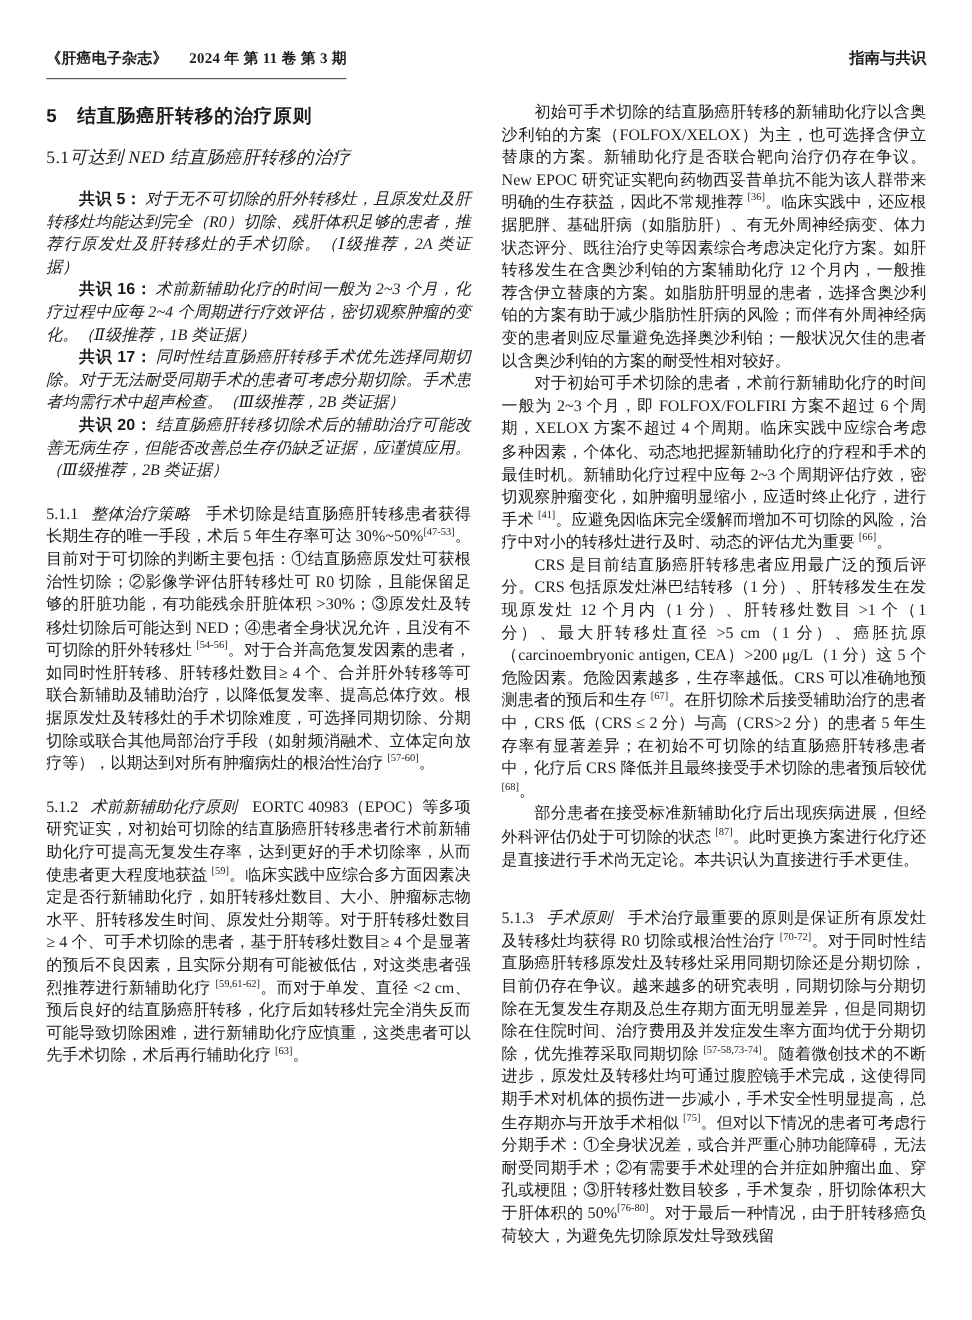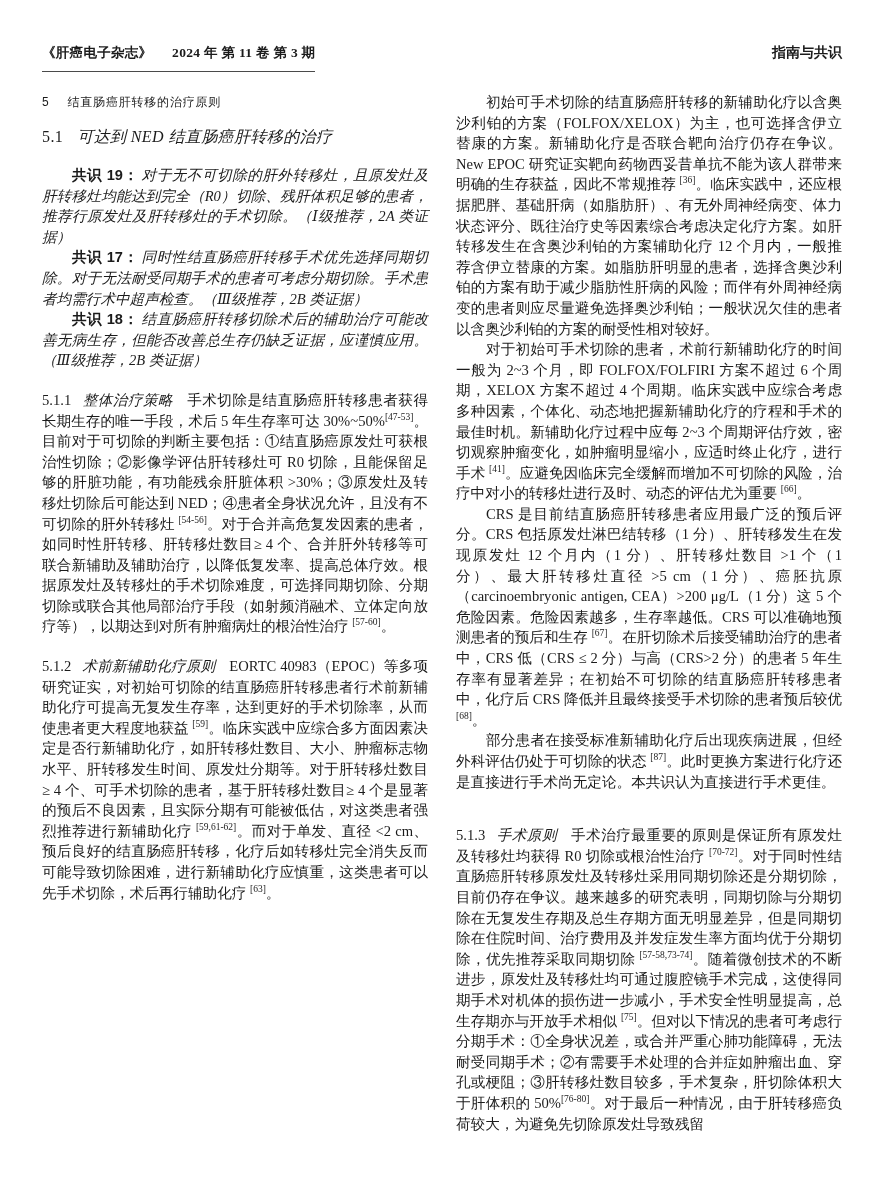--- a/index.html
+++ b/index.html
@@ -19,26 +19,26 @@
   }
   .journal-issue { margin-left:16px; }
   .header-right {
     font-family:"Liberation Sans","DejaVu Sans",sans-serif;
     font-size:14px; font-weight:700;margin-left:20px;
   }
   .columns { display:flex; gap:28px; align-items:flex-start; }
   .col { width:386px; flex:0 0 386px; }
   .sec-title {
     font-family:"Liberation Sans","DejaVu Sans",sans-serif;
-    font-size:12px; font-weight:400; letter-spacing:0.8px;
+    font-size:17px; font-weight:700; letter-spacing:0.8px;
     margin:2px 0 16px;
   }
   .sec-title .num { margin-right:18px; }
   .subsec-title { font-size:16px; font-weight:400; letter-spacing:0.4px; margin:0 0 17px; }
-  .subsec-title .num { margin-right:14px; font-style:normal; }
+  .subsec-title .num { margin-right:0; font-style:normal; }
   .par { font-size:14.6px; line-height:20.6px; text-align:justify; }
   .indent, .consensus { text-indent:2.05em; }
   .c-label {
     font-family:"Liberation Sans","DejaVu Sans",sans-serif;
     font-weight:700; font-style:normal; margin-right:3px;
   }
   .kai { font-style:italic; }
   .section-par { margin-top:19px; text-indent:0; }
   .gap-lg { margin-top:33px; }
   .run-num { margin-right:11px; font-style:normal; }
@@ -61,23 +61,24 @@
   <main class="columns">
 
     <section class="col">
       <h1 class="sec-title">
         <span class="num">5</span><span>结直肠癌肝转移的治疗原则</span>
       </h1>
       <h2 class="subsec-title kai">
         <span class="num">5.1</span><span>可达到 NED 结直肠癌肝转移的治疗</span>
       </h2>
 
-      <p class="par consensus"><b class="c-label">共识 19：</b><span class="kai">对于无不可切除的肝外转移灶，且原发灶及肝转移灶均能达到完全（R0）切除、残肝体积足够的患者，推荐行原发灶及肝转移灶的手术切除。（Ⅰ级推荐，2A 类证据）</span></p>
+      <p class="par consensus"><b class="c-label">共识 5：</b><span class="kai">对于无不可切除的肝外转移灶，且原发灶及肝转移灶均能达到完全（R0）切除、残肝体积足够的患者，推荐行原发灶及肝转移灶的手术切除。（Ⅰ级推荐，2A 类证据）</span></p>
+      <p class="par consensus"><b class="c-label">共识 16：</b><span class="kai">术前新辅助化疗的时间一般为 2~3 个月，化疗过程中应每 2~4 个周期进行疗效评估，密切观察肿瘤的变化。（Ⅱ级推荐，1B 类证据）</span></p>
       <p class="par consensus"><b class="c-label">共识 17：</b><span class="kai">同时性结直肠癌肝转移手术优先选择同期切除。对于无法耐受同期手术的患者可考虑分期切除。手术患者均需行术中超声检查。（Ⅲ级推荐，2B 类证据）</span></p>
-      <p class="par consensus"><b class="c-label">共识 18：</b><span class="kai">结直肠癌肝转移切除术后的辅助治疗可能改善无病生存，但能否改善总生存仍缺乏证据，应谨慎应用。（Ⅲ级推荐，2B 类证据）</span></p>
+      <p class="par consensus"><b class="c-label">共识 20：</b><span class="kai">结直肠癌肝转移切除术后的辅助治疗可能改善无病生存，但能否改善总生存仍缺乏证据，应谨慎应用。（Ⅲ级推荐，2B 类证据）</span></p>
 
       <p class="par section-par"><span class="kai run-num">5.1.1</span><span class="kai run-title">整体治疗策略</span><span>手术切除是结直肠癌肝转移患者获得长期生存的唯一手段，术后 5 年生存率可达 30%~50%<sup class="ref">[47-53]</sup>。目前对于可切除的判断主要包括：①结直肠癌原发灶可获根治性切除；②影像学评估肝转移灶可 R0 切除，且能保留足够的肝脏功能，有功能残余肝脏体积 &gt;30%；③原发灶及转移灶切除后可能达到 NED；④患者全身状况允许，且没有不可切除的肝外转移灶 <sup class="ref">[54-56]</sup>。对于合并高危复发因素的患者，如同时性肝转移、肝转移灶数目≥ 4 个、合并肝外转移等可联合新辅助及辅助治疗，以降低复发率、提高总体疗效。根据原发灶及转移灶的手术切除难度，可选择同期切除、分期切除或联合其他局部治疗手段（如射频消融术、立体定向放疗等），以期达到对所有肿瘤病灶的根治性治疗 <sup class="ref">[57-60]</sup>。</span></p>
 
       <p class="par section-par"><span class="kai run-num">5.1.2</span><span class="kai run-title">术前新辅助化疗原则</span><span>EORTC 40983（EPOC）等多项研究证实，对初始可切除的结直肠癌肝转移患者行术前新辅助化疗可提高无复发生存率，达到更好的手术切除率，从而使患者更大程度地获益 <sup class="ref">[59]</sup>。临床实践中应综合多方面因素决定是否行新辅助化疗，如肝转移灶数目、大小、肿瘤标志物水平、肝转移发生时间、原发灶分期等。对于肝转移灶数目≥ 4 个、可手术切除的患者，基于肝转移灶数目≥ 4 个是显著的预后不良因素，且实际分期有可能被低估，对这类患者强烈推荐进行新辅助化疗 <sup class="ref">[59,61-62]</sup>。而对于单发、直径 &lt;2 cm、预后良好的结直肠癌肝转移，化疗后如转移灶完全消失反而可能导致切除困难，进行新辅助化疗应慎重，这类患者可以先手术切除，术后再行辅助化疗 <sup class="ref">[63]</sup>。</span></p>
     </section>
 
     <section class="col">
       <p class="par indent">初始可手术切除的结直肠癌肝转移的新辅助化疗以含奥沙利铂的方案（FOLFOX/XELOX）为主，也可选择含伊立替康的方案。新辅助化疗是否联合靶向治疗仍存在争议。New EPOC 研究证实靶向药物西妥昔单抗不能为该人群带来明确的生存获益，因此不常规推荐 <sup class="ref">[36]</sup>。临床实践中，还应根据肥胖、基础肝病（如脂肪肝）、有无外周神经病变、体力状态评分、既往治疗史等因素综合考虑决定化疗方案。如肝转移发生在含奥沙利铂的方案辅助化疗 12 个月内，一般推荐含伊立替康的方案。如脂肪肝明显的患者，选择含奥沙利铂的方案有助于减少脂肪性肝病的风险；而伴有外周神经病变的患者则应尽量避免选择奥沙利铂；一般状况欠佳的患者以含奥沙利铂的方案的耐受性相对较好。</p>
       <p class="par indent">对于初始可手术切除的患者，术前行新辅助化疗的时间一般为 2~3 个月，即 FOLFOX/FOLFIRI 方案不超过 6 个周期，XELOX 方案不超过 4 个周期。临床实践中应综合考虑多种因素，个体化、动态地把握新辅助化疗的疗程和手术的最佳时机。新辅助化疗过程中应每 2~3 个周期评估疗效，密切观察肿瘤变化，如肿瘤明显缩小，应适时终止化疗，进行手术 <sup class="ref">[41]</sup>。应避免因临床完全缓解而增加不可切除的风险，治疗中对小的转移灶进行及时、动态的评估尤为重要 <sup class="ref">[66]</sup>。</p>
       <p class="par indent">CRS 是目前结直肠癌肝转移患者应用最广泛的预后评分。CRS 包括原发灶淋巴结转移（1 分）、肝转移发生在发现原发灶 12 个月内（1 分）、肝转移灶数目 &gt;1 个（1 分）、最大肝转移灶直径 &gt;5 cm（1 分）、癌胚抗原（carcinoembryonic antigen, CEA）&gt;200 μg/L（1 分）这 5 个危险因素。危险因素越多，生存率越低。CRS 可以准确地预测患者的预后和生存 <sup class="ref">[67]</sup>。在肝切除术后接受辅助治疗的患者中，CRS 低（CRS ≤ 2 分）与高（CRS&gt;2 分）的患者 5 年生存率有显著差异；在初始不可切除的结直肠癌肝转移患者中，化疗后 CRS 降低并且最终接受手术切除的患者预后较优 <sup class="ref">[68]</sup>。</p>

